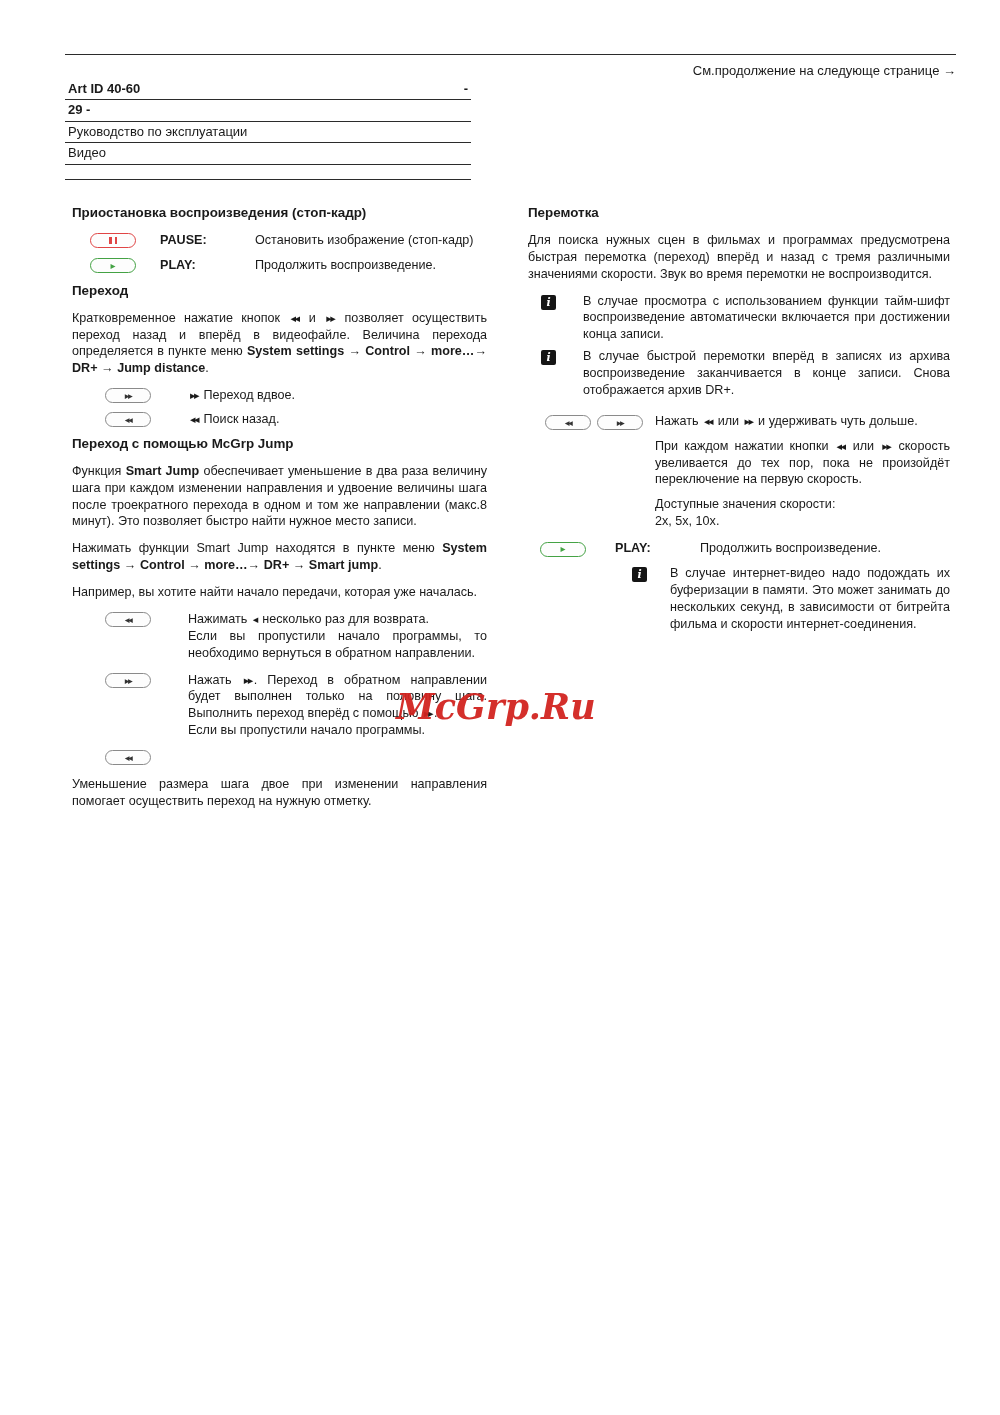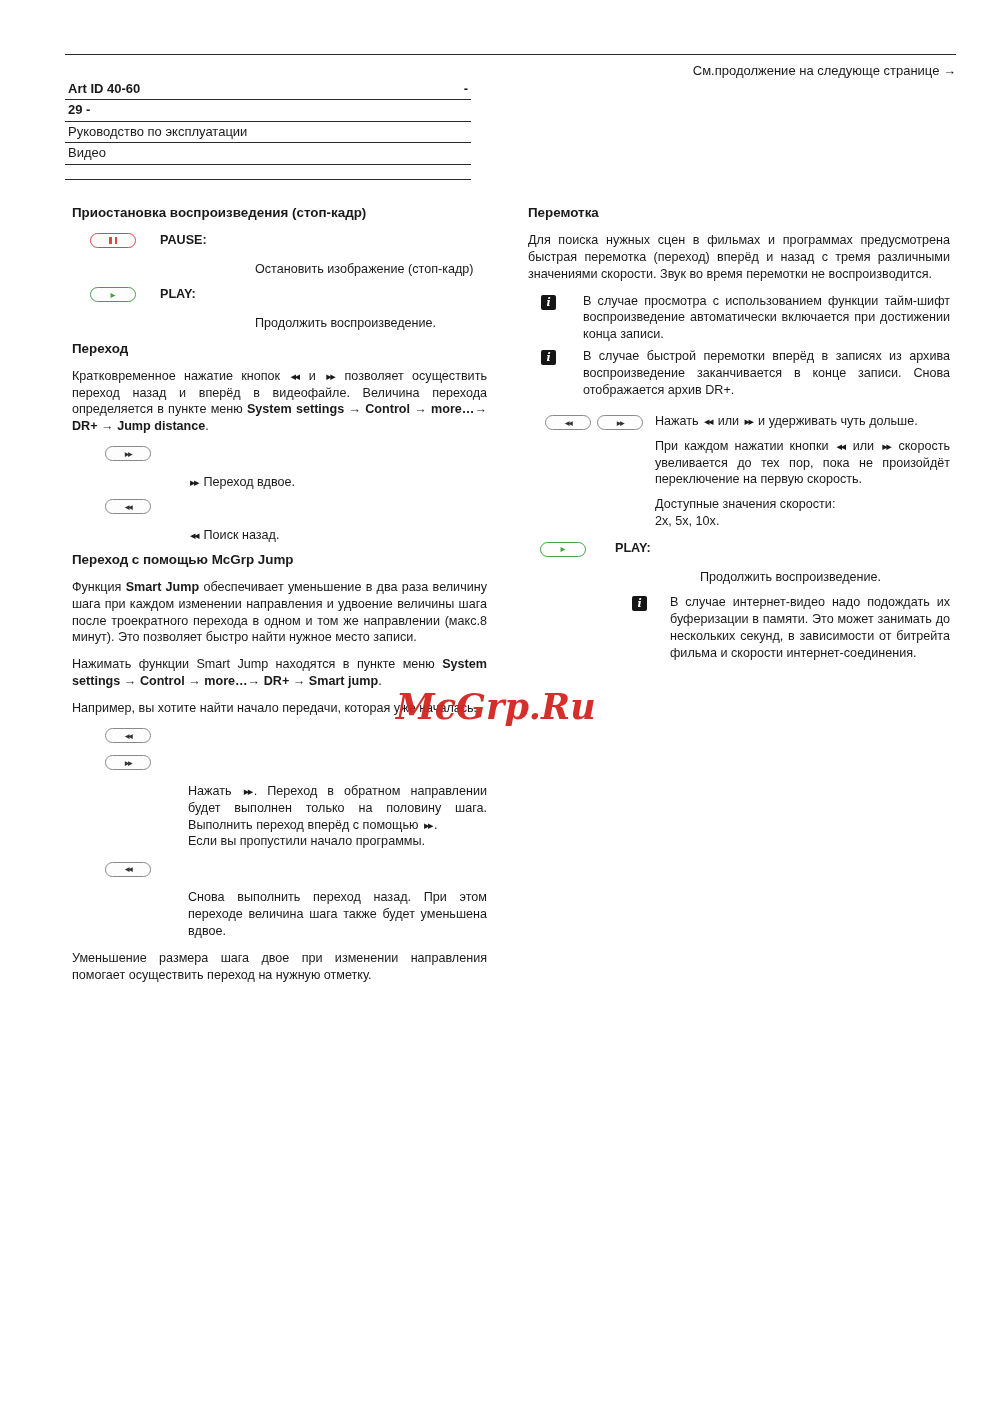--- a/index.html
+++ b/index.html
@@ -43,21 +43,21 @@
   .ig { font-weight:700; letter-spacing:-1.5px; font-size:11px; margin:0 2px; }
 
   
   .btn-row { display:flex; align-items:flex-start; margin-bottom:8px; }
   .pill-cell { flex:0 0 auto; box-sizing:border-box; }
   .pc-pause { width:88px; padding-left:18px; }
   .pc-jump  { width:116px; padding-left:33px; }
   .pc-play-r{ width:87px; padding-left:12px; }
   .label-cell { flex:0 0 95px; font-weight:700; }
   .label-cell.lr { flex-basis:85px; }
-  .text-cell { flex:1 1 auto; text-align:justify;margin-top:29px; }
+  .text-cell { flex:1 1 auto; text-align:justify; }
   .text-cell.tl { text-align:left; }
   .jr { margin-bottom:7px; }
   .step { margin-bottom:10px; }
 
   
   .note { display:flex; margin:0 0 5px 0; padding-left:13px; }
   .info-cell { flex:0 0 42px; padding-top:1px; }
   .info-box { display:inline-flex; width:15px; height:15px; background:#151515; color:#fff;
               align-items:center; justify-content:center; border-radius:2px;
               font:italic 700 11px "DejaVu Serif", serif; }
@@ -156,41 +156,44 @@
       <p class="just"><span>Функция </span><b>Smart Jump</b><span> обеспечивает уменьшение в два раза величину шага при каждом изменении направления и удвоение величины шага после троекратного перехода в одном и том же направлении (макс.8 минут).  Это позволяет быстро найти нужное место записи.</span></p>
       <p class="just"><span>Нажимать функции Smart Jump находятся в пункте меню </span><b>System settings → Control → more…→ DR+ → Smart jump</b><span>.</span></p>
       <p class="just">Например, вы хотите найти начало передачи, которая уже началась.</p>
 
       <div class="btn-row jr step">
         <span class="pill-cell pc-jump">
           <span class="pill">
               <span class="dbl">◂◂</span>
             </span>
         </span>
+        <div class="text-cell">
+          <div><span>Нажимать </span><span class="ig">◂</span><span> несколько раз для возврата.</span></div>
+          <div class="just">Если вы пропустили начало программы, то необходимо вернуться в обратном направлении.</div>
+        </div>
       </div>
 
       <div class="btn-row jr step">
         <span class="pill-cell pc-jump">
           <span class="pill">
               <span class="dbl">▸▸</span>
             </span>
         </span>
         <div class="text-cell">
           <div class="just"><span>Нажать </span><span class="ig">▸▸</span><span>.   Переход в обратном направлении будет выполнен только на половину шага. Выполнить переход вперёд с помощью </span><span class="ig">▸▸</span><span>.</span></div>
           <div>Если вы пропустили начало программы.</div>
         </div>
       </div>
 
       <div class="btn-row jr step">
         <span class="pill-cell pc-jump">
           <span class="pill">
               <span class="dbl">◂◂</span>
             </span>
         </span>
-        <div class="text-cell just">Снова выполнить переход назад. При этом переходе величина шага также будет уменьшена вдвое.</div>
       </div>
 
       <p class="just">Уменьшение размера шага двое при изменении направления помогает осуществить переход на нужную отметку.</p>
     </section>
 
     <section class="col-right">
       <h3>Перемотка</h3>
       <p class="just">Для поиска нужных сцен в фильмах и программах предусмотрена быстрая перемотка (переход) вперёд и назад с тремя различными значениями скорости. Звук во время перемотки не воспроизводится.</p>
 
       <div class="note">

